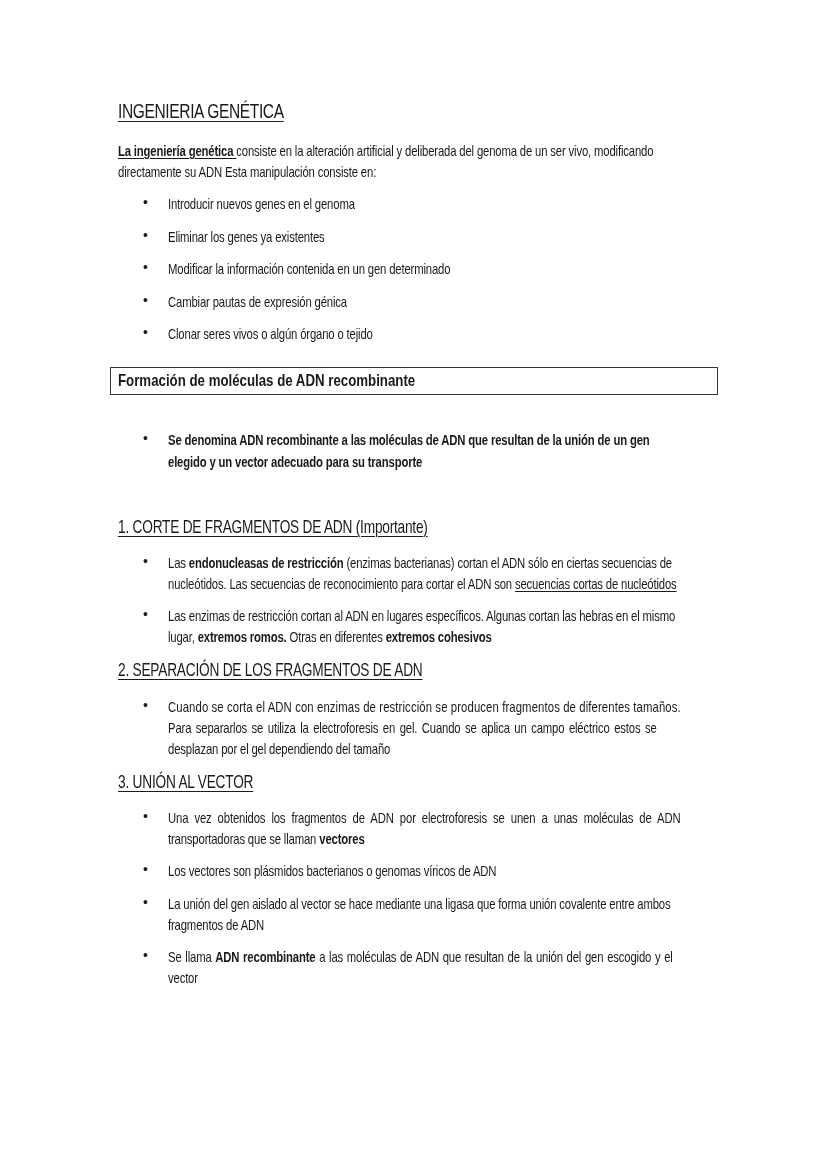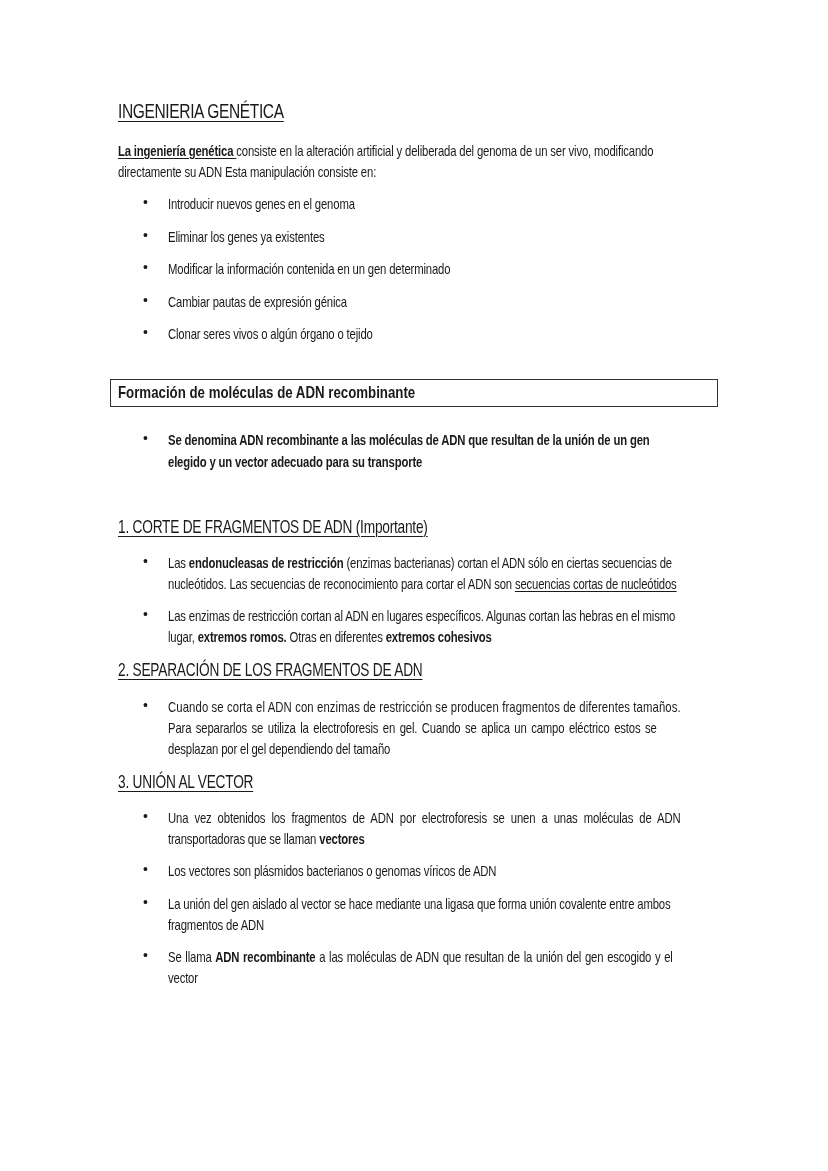--- a/index.html
+++ b/index.html
@@ -5,21 +5,21 @@
   html, body { margin:0; padding:0; background:#ffffff; }
   body { width:828px; height:1171px; position:relative; overflow:hidden; font-family:"Liberation Sans", sans-serif; color:#1a1a1a; }
   .page { position:absolute; left:0; top:0; width:828px; height:1171px; }
   .abs { position:absolute; }
   .title { left:118px; top:99px; font-size:21px; text-decoration:underline; text-decoration-thickness:1px; text-underline-offset:3px; letter-spacing:-0.5px; transform:scaleX(0.74); transform-origin:left top; white-space:nowrap; }
   .para { font-size:14.5px; line-height:21px; letter-spacing:-0.2px; white-space:nowrap; transform:scaleX(0.78); transform-origin:left top; }
   .bullet { position:absolute; left:143px; font-size:14px; }
   .item { position:absolute; left:168px; }
   .u { text-decoration:underline; text-underline-offset:2px; }
   b { font-weight:bold; }
-  .boxed { position:absolute; left:110px; top:379px; width:608px; height:28px; border:1px solid #333; box-sizing:border-box; }
+  .boxed { position:absolute; left:110px; top:367px; width:608px; height:28px; border:1px solid #333; box-sizing:border-box; }
   .boxed-title { position:absolute; left:7px; top:3px; font-size:17px; font-weight:bold; white-space:nowrap; transform:scaleX(0.78); transform-origin:left top; }
   .h2 { position:absolute; left:118px; font-size:18.5px; text-decoration:underline; text-decoration-thickness:1px; text-underline-offset:3px; white-space:nowrap; transform:scaleX(0.74); transform-origin:left top; letter-spacing:-0.3px; }
 </style>
 </head>
 <body>
 
 <div class="page">
 
   <div class="abs title">INGENIERIA GENÉTICA</div>
 

